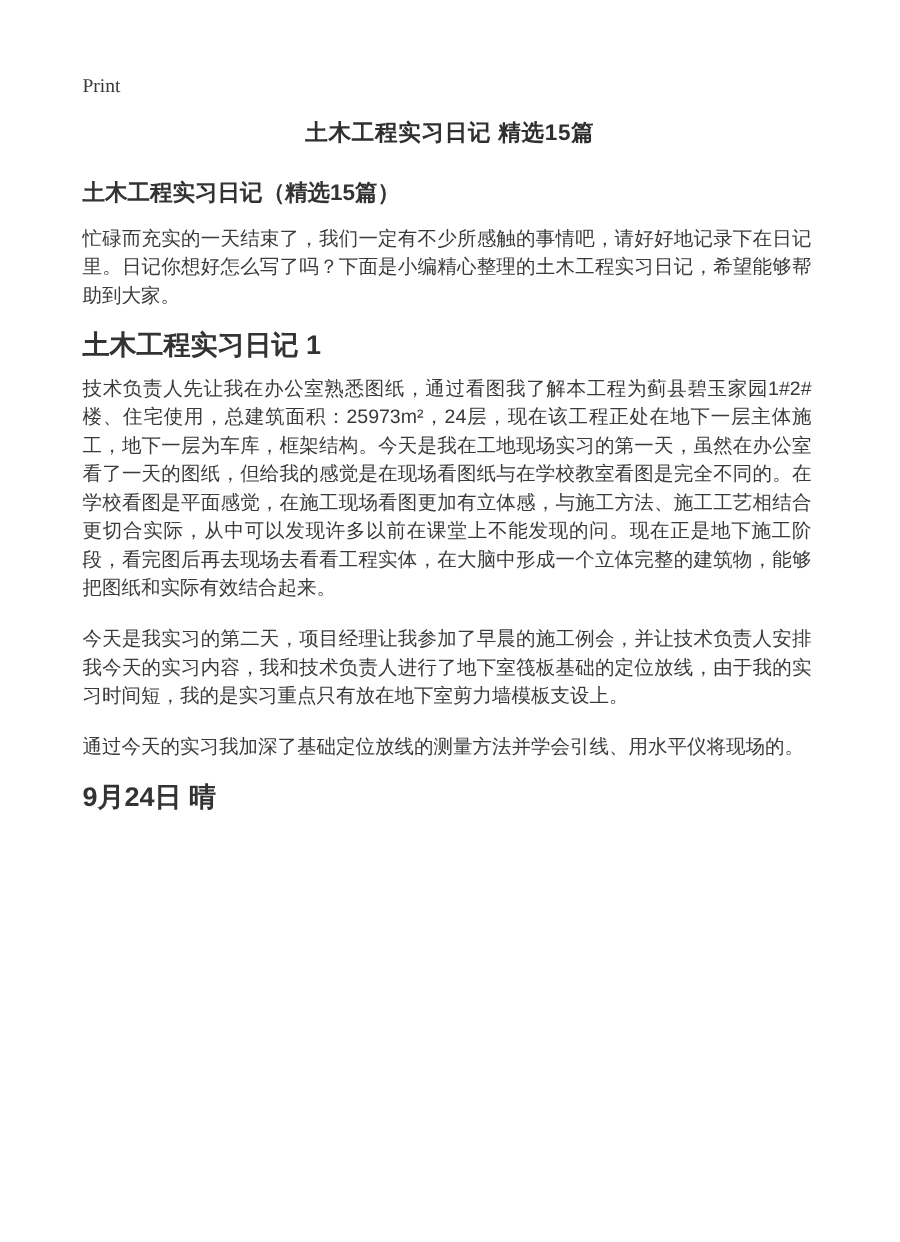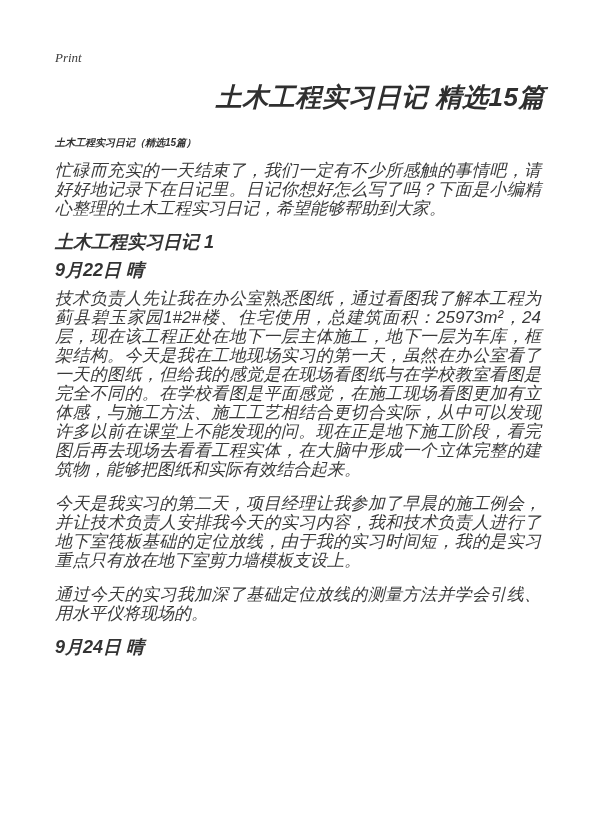--- a/index.html
+++ b/index.html
@@ -9,46 +9,45 @@
     background: #ffffff;
     color: #3a3a3a;
     font-family: "Liberation Sans", sans-serif;
     overflow: hidden;
   }
   .page {
     box-sizing: border-box;
     width: 600px;
     height: 828px;
     padding: 48px 55px 0 55px;
-    font-style: italic;
   }
   .print-link {
     font-family: "Liberation Serif", serif;
     font-size: 13px;
     color: #3a3a3a;
     margin: 0 0 14px 0;
     cursor: pointer;
     display: inline-block;
   }
   h1.doc-title {
-    font-size: 26px;
+    font-size: 15px;
     font-weight: bold;
     color: #2f2f2f;
-    text-align: right;
+    text-align: center;
     margin: 0 0 21px 0;
     letter-spacing: 0.5px;
   }
   .subtitle {
-    font-size: 10px;
+    font-size: 15px;
     font-weight: bold;
     color: #333333;
     margin: 0 0 11px 0;
   }
   p.body-par {
-    font-size: 17px;
+    font-size: 13px;
     line-height: 19px;
     text-align: justify;
     margin: 0 4px 15px 0;
     color: #3a3a3a;
   }
   h2.sec-heading {
     font-size: 18px;
     font-weight: bold;
     color: #333333;
     margin: 0 0 10px 0;
@@ -63,21 +62,20 @@
   <div class="print-link">Print</div>
 
   <h1 class="doc-title">土木工程实习日记 精选15篇</h1>
 
   <div class="subtitle">土木工程实习日记（精选15篇）</div>
 
   <p class="body-par">忙碌而充实的一天结束了，我们一定有不少所感触的事情吧，请好好地记录下在日记里。日记你想好怎么写了吗？下面是小编精心整理的土木工程实习日记，希望能够帮助到大家。</p>
 
   <h2 class="sec-heading">土木工程实习日记 1</h2>
 
-  <h2 class="sec-heading">9月22日 晴</h2>
 
 
   <p class="body-par">技术负责人先让我在办公室熟悉图纸，通过看图我了解本工程为蓟县碧玉家园1#2#楼、住宅使用，总建筑面积：25973m²，24层，现在该工程正处在地下一层主体施工，地下一层为车库，框架结构。今天是我在工地现场实习的第一天，虽然在办公室看了一天的图纸，但给我的感觉是在现场看图纸与在学校教室看图是完全不同的。在学校看图是平面感觉，在施工现场看图更加有立体感，与施工方法、施工工艺相结合更切合实际，从中可以发现许多以前在课堂上不能发现的问。现在正是地下施工阶段，看完图后再去现场去看看工程实体，在大脑中形成一个立体完整的建筑物，能够把图纸和实际有效结合起来。</p>
 
 
   <p class="body-par">今天是我实习的第二天，项目经理让我参加了早晨的施工例会，并让技术负责人安排我今天的实习内容，我和技术负责人进行了地下室筏板基础的定位放线，由于我的实习时间短，我的是实习重点只有放在地下室剪力墙模板支设上。</p>
 
 
   <p class="body-par">通过今天的实习我加深了基础定位放线的测量方法并学会引线、用水平仪将现场的。</p>
 

